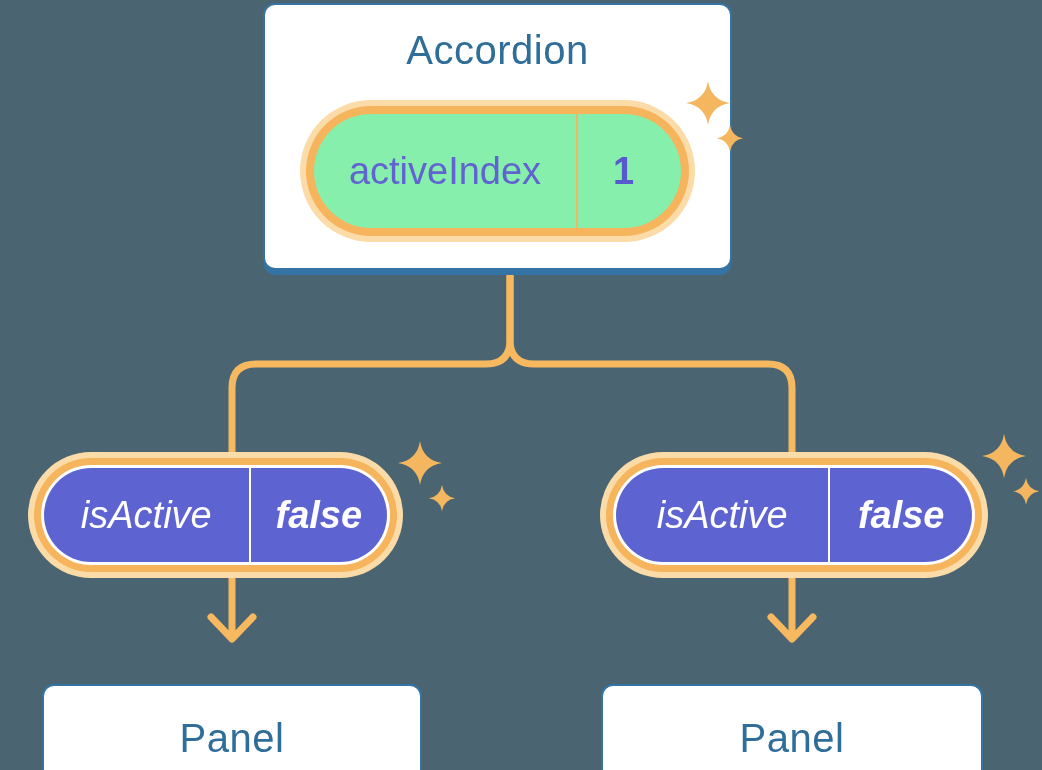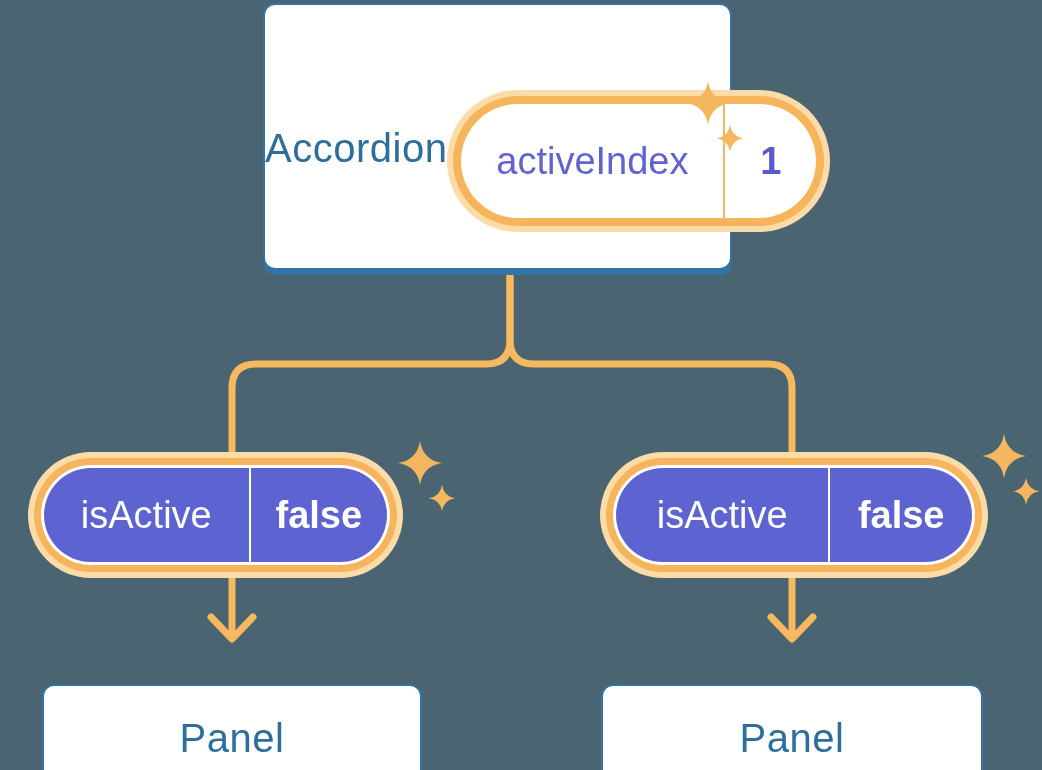--- a/index.html
+++ b/index.html
@@ -25,21 +25,21 @@
     border: 2px solid #3474A4;
     border-radius: 12px;
     box-shadow: 0 6px 0 -1px #3474A4;
     box-sizing: border-box;
     z-index: 2;
   }
   .accordion-card {
     left: 263px; top: 3px;
     width: 469px; height: 267px;
     display: flex;
-    flex-direction: row;
+    flex-direction: column;
     align-items: center;
     padding-top: 22px;
   }
   .card-title {
     color: #2E6E99;
     font-size: 40px;
     font-weight: 500;
     line-height: 46px;
     letter-spacing: 0.5px;
   }
@@ -62,21 +62,21 @@
     display: inline-block;
   }
   .pill-ring {
     background: #F6B45C;
     border-radius: 999px;
     padding: 8px;
     height: 100%;
     box-sizing: border-box;
   }
   .pill-body {
-    background: #ffffff;
+    background: #86efac;
     border-radius: 999px;
     height: 100%;
     box-sizing: border-box;
     display: flex;
     align-items: stretch;
     overflow: hidden;
   }
   .state-pill-wrap {
     margin-top: 27px;
     width: 395px;
@@ -91,20 +91,21 @@
   }
   .state-name  { width: 262px; color: #6063D0; }
   .state-value { width: 91px;  color: #565ACC; font-weight: 700; }
   .divider-orange { width: 2px; background: #F3B763; }
 
   .prop-pill {
     position: absolute;
     top: 452px;
     height: 126px;
     z-index: 2;
+    font-style: italic;
   }
   .prop-pill .pill-ring { padding: 7px; }
   .prop-pill .pill-body { background: #FFFFFF; padding: 3px; }
   .prop-pill-left  { left: 28px;  width: 375px; }
   .prop-pill-right { left: 600px; width: 388px; }
   .purple-pill {
     background: #5E63D2;
     border-radius: 999px;
     flex: 1;
     display: flex;

